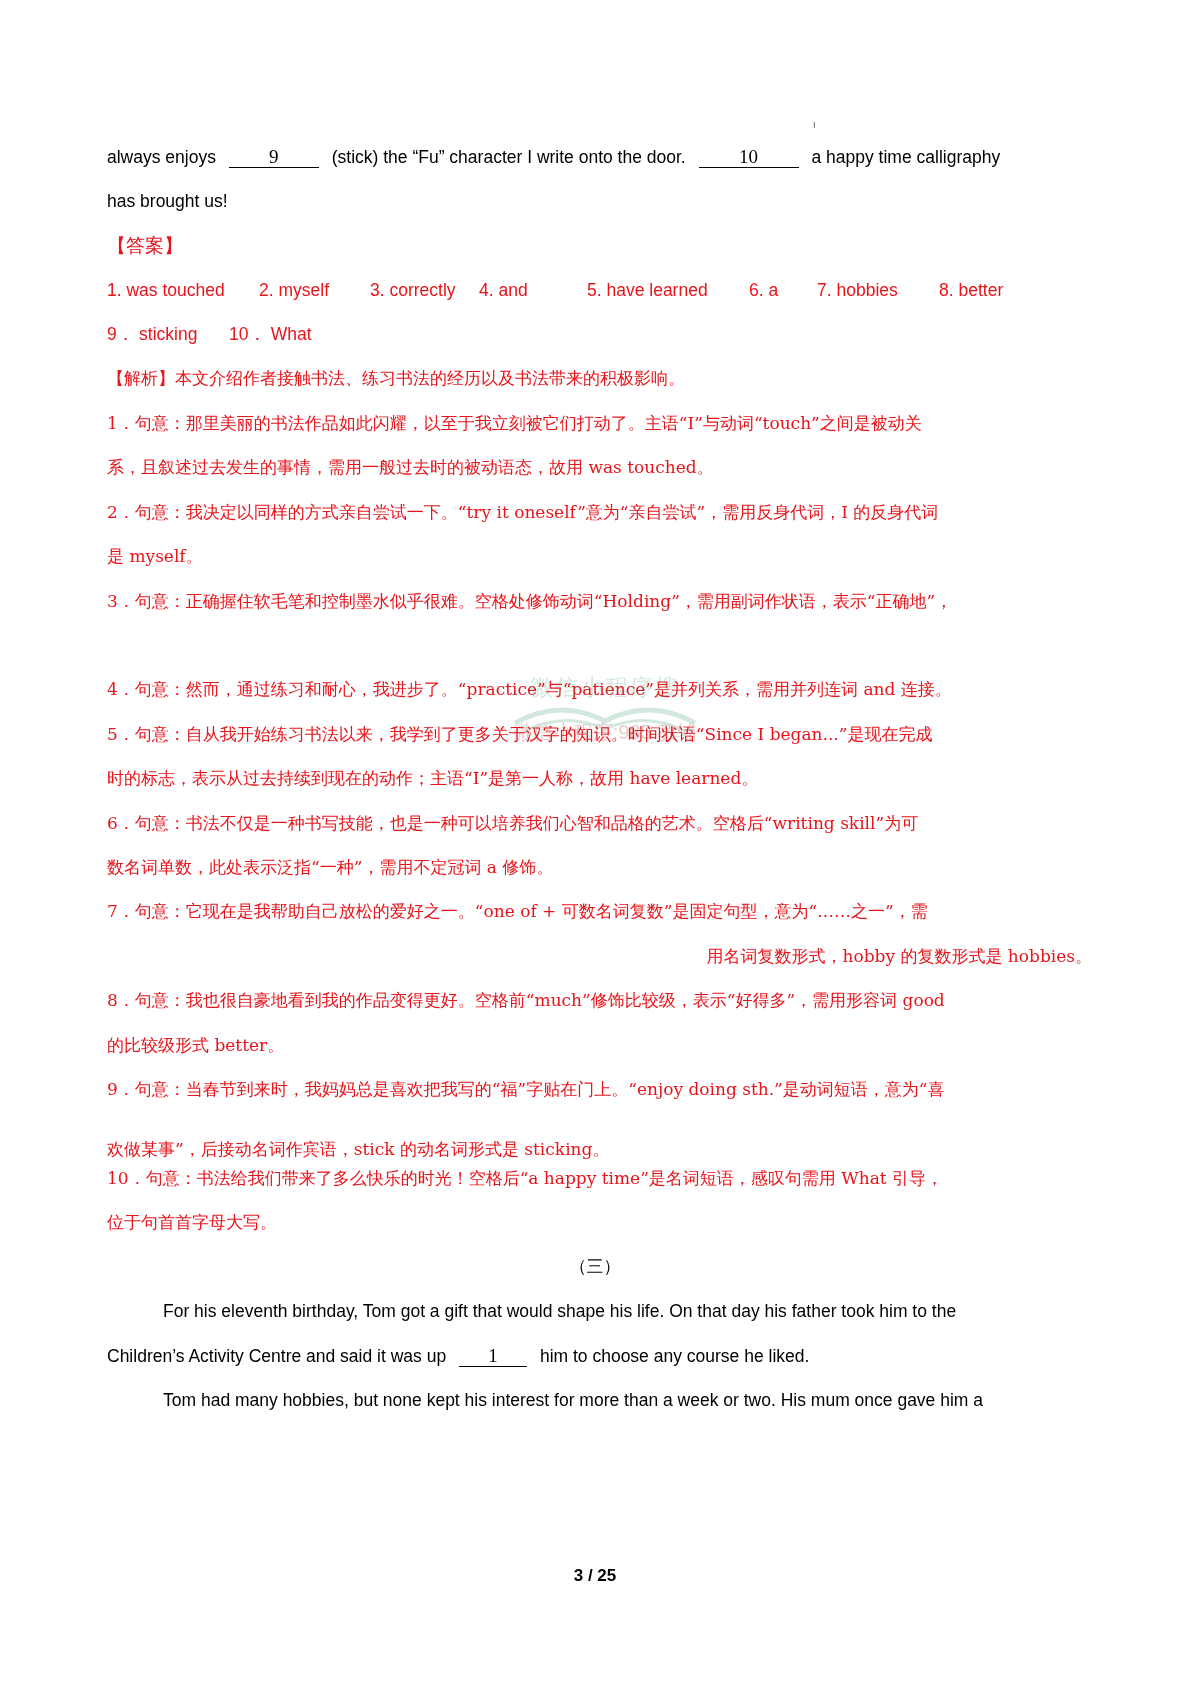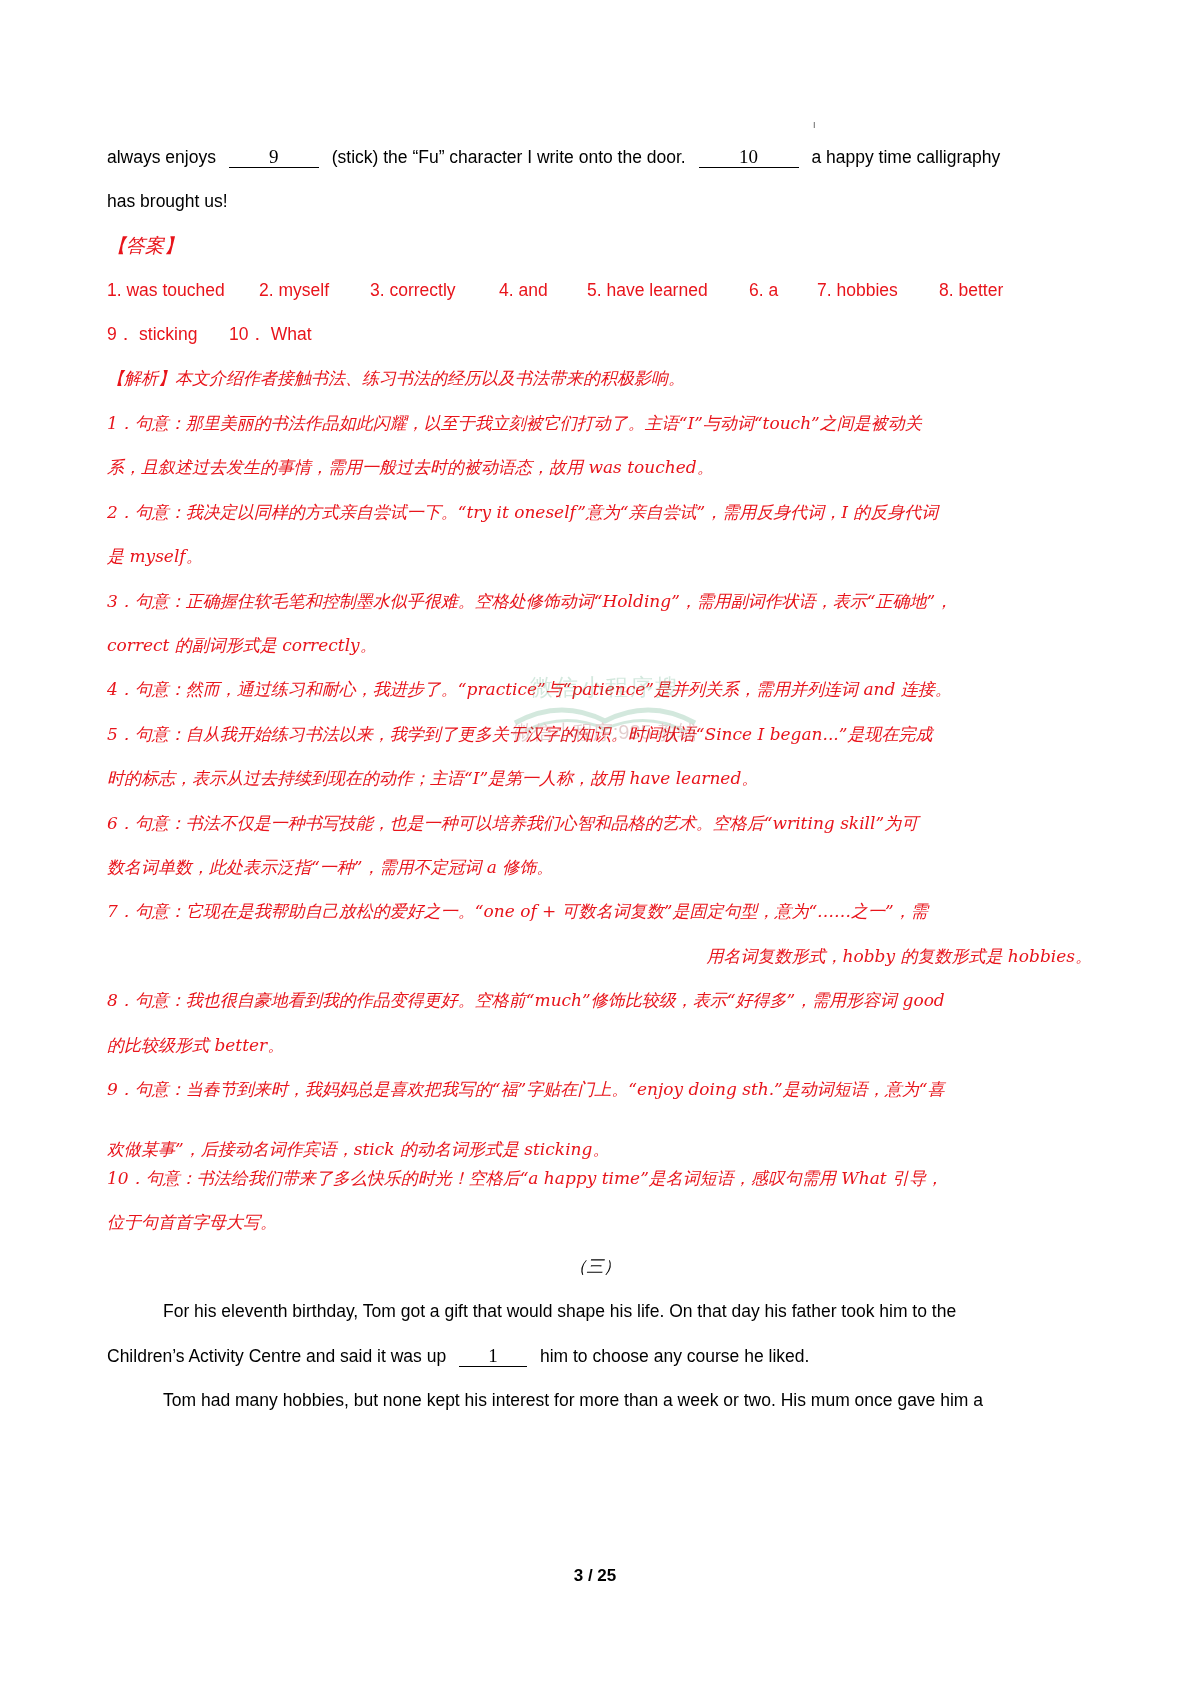--- a/index.html
+++ b/index.html
@@ -1,21 +1,21 @@
 <!DOCTYPE html>
 <html><head>
   <meta charset="utf-8">
   <style>
     html, body { margin: 0; padding: 0; background: #ffffff; }
     body { width: 1190px; height: 1683px; position: relative; overflow: hidden;
       font-family: "Liberation Sans", "DejaVu Sans", sans-serif; color: #000; }
     .page { position: absolute; left: 0; top: 0; width: 1190px; height: 1683px; }
     .line { position: absolute; left: 107px; width: 985px; font-size: 17.5px; line-height: 24px; white-space: nowrap; }
     .red { color: #e8141b; }
-    .cn { font-family: "DejaVu Serif", serif; font-style: italic; }
+    .cn { font-family: "DejaVu Serif", serif; }
     .blank { display: inline-block; border-bottom: 1px solid #000; text-align: center; line-height: 20px;
       font-family: "Liberation Serif", serif; font-size: 19px; }
     .answers span { position: absolute; top: 0; }
     .hdr-mark { position: absolute; left: 813px; top: 120px; font-size: 9px; color: #555; }
     .center { text-align: center; left: 0; width: 1190px; }
     .indent { left: 163px; width: 929px; }
     .footer { position: absolute; left: 0; width: 1190px; top: 1554px; text-align: center; font-weight: bold; font-size: 17px; margin-top: 12px; }
     .watermark { position: absolute; left: 480px; top: 672px; width: 250px; height: 150px; pointer-events: none; opacity: 0.22; color: #3a9a6a; text-align: center; }
     .watermark .wm-top { font-size: 23px; letter-spacing: 2px; font-family: Liberation Sans, sans-serif; }
     .watermark .wm-num { font-size: 56px; font-weight: bold; line-height: 50px; font-family: "DejaVu Sans", sans-serif; }
@@ -36,39 +36,38 @@
     <span>a happy time calligraphy</span>
   </div>
   <div class="line" style="top:189px;">has brought us!</div>
 
   <div class="line red cn" style="top:233px; font-size:19px;">【答案】</div>
 
   <div class="line red answers" style="top:278px; height:24px;">
     <span style="left:0px;">1. was touched</span>
     <span style="left:152px;">2. myself</span>
     <span style="left:263px;">3. correctly</span>
-    <span style="left:392px;">4. and</span>
+    <span style="left:372px;">4. and</span>
     <span style="left:480px;">5. have learned</span>
     <span style="left:642px;">6. a</span>
     <span style="left:710px;">7. hobbies</span>
     <span style="left:832px;">8. better</span>
   </div>
   <div class="line red answers" style="top:322px; height:24px;">
     <span style="left:0px;">9． sticking</span>
     <span style="left:122px;">10． What</span>
   </div>
 
   <div class="line red cn" style="top:366px; font-size:17px;">【解析】本文介绍作者接触书法、练习书法的经历以及书法带来的积极影响。</div>
 
   <div class="line red cn" style="top:411px; font-size:17px;">1．句意：那里美丽的书法作品如此闪耀，以至于我立刻被它们打动了。主语“I”与动词“touch”之间是被动关</div>
   <div class="line red cn" style="top:455px; font-size:17px;">系，且叙述过去发生的事情，需用一般过去时的被动语态，故用 was touched。</div>
   <div class="line red cn" style="top:500px; font-size:17px;">2．句意：我决定以同样的方式亲自尝试一下。“try it oneself”意为“亲自尝试”，需用反身代词，I 的反身代词</div>
   <div class="line red cn" style="top:544px; font-size:17px;">是 myself。</div>
   <div class="line red cn" style="top:589px; font-size:17px;">3．句意：正确握住软毛笔和控制墨水似乎很难。空格处修饰动词“Holding”，需用副词作状语，表示“正确地”，</div>
-  <div class="line red cn" style="top:633px; font-size:17px;">correct 的副词形式是 correctly。</div>
   <div class="line red cn" style="top:677px; font-size:17px;">4．句意：然而，通过练习和耐心，我进步了。“practice”与“patience”是并列关系，需用并列连词 and 连接。</div>
   <div class="line red cn" style="top:722px; font-size:17px;">5．句意：自从我开始练习书法以来，我学到了更多关于汉字的知识。时间状语“Since I began...”是现在完成</div>
   <div class="line red cn" style="top:766px; font-size:17px;">时的标志，表示从过去持续到现在的动作；主语“I”是第一人称，故用 have learned。</div>
   <div class="line red cn" style="top:811px; font-size:17px;">6．句意：书法不仅是一种书写技能，也是一种可以培养我们心智和品格的艺术。空格后“writing skill”为可</div>
   <div class="line red cn" style="top:855px; font-size:17px;">数名词单数，此处表示泛指“一种”，需用不定冠词 a 修饰。</div>
   <div class="line red cn" style="top:899px; font-size:17px;">7．句意：它现在是我帮助自己放松的爱好之一。“one of + 可数名词复数”是固定句型，意为“……之一”，需</div>
   <div class="line red cn" style="top:944px; font-size:17px;text-align:right;">用名词复数形式，hobby 的复数形式是 hobbies。</div>
   <div class="line red cn" style="top:988px; font-size:17px;">8．句意：我也很自豪地看到我的作品变得更好。空格前“much”修饰比较级，表示“好得多”，需用形容词 good</div>
   <div class="line red cn" style="top:1033px; font-size:17px;">的比较级形式 better。</div>
   <div class="line red cn" style="top:1077px; font-size:17px;">9．句意：当春节到来时，我妈妈总是喜欢把我写的“福”字贴在门上。“enjoy doing sth.”是动词短语，意为“喜</div>

